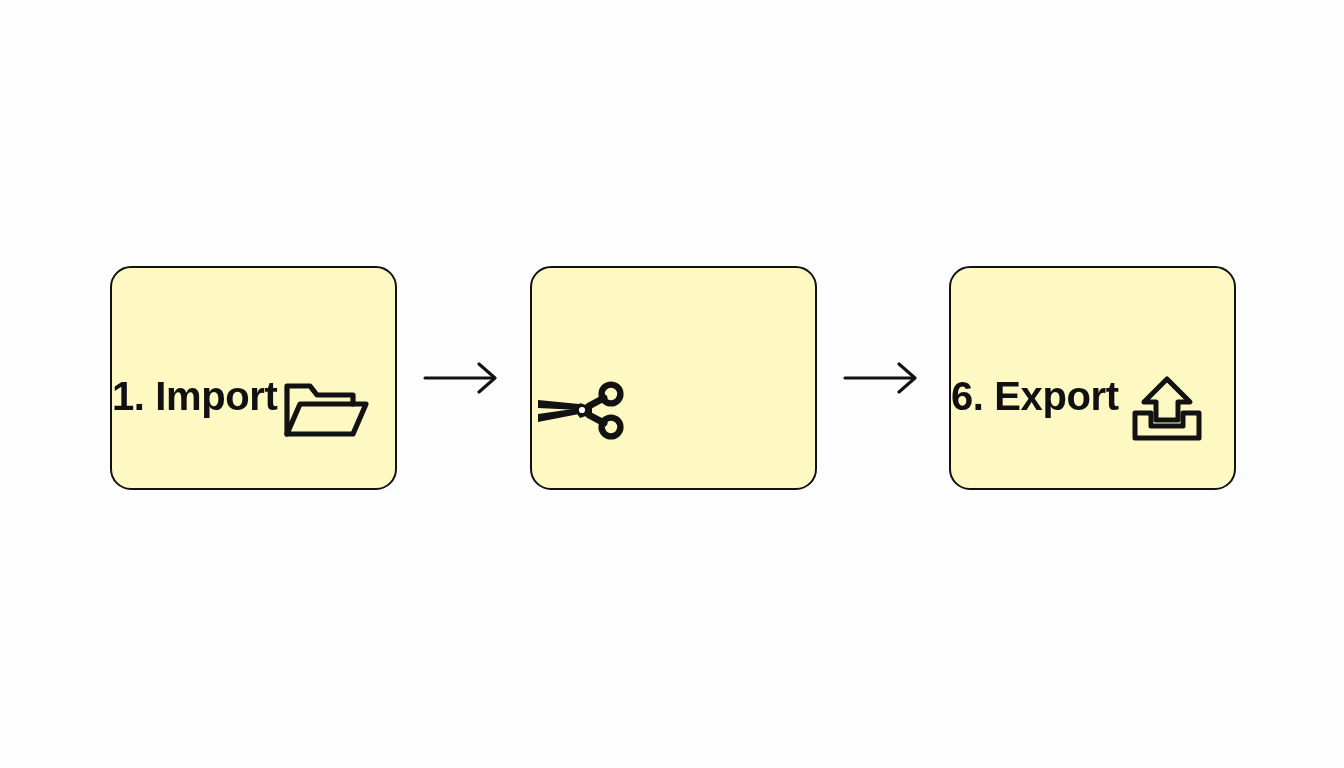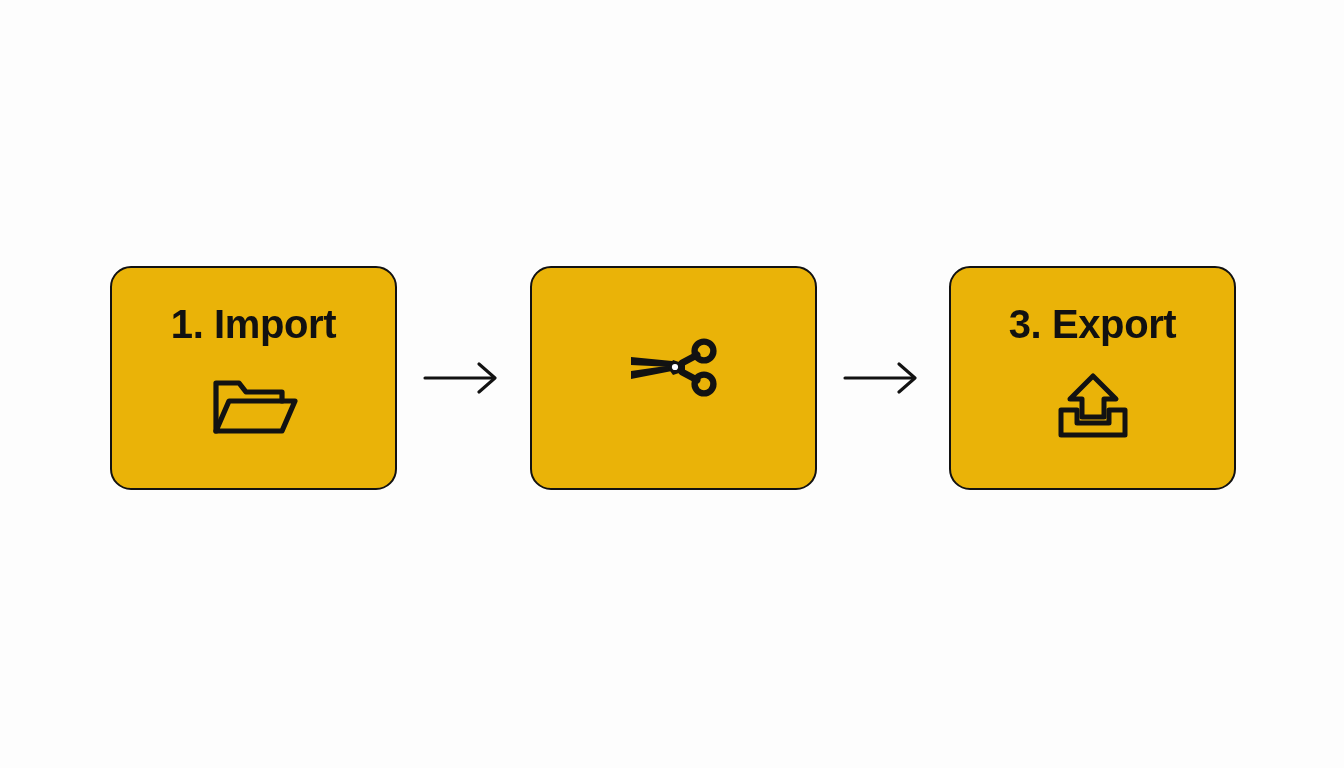--- a/index.html
+++ b/index.html
@@ -34,23 +34,22 @@
     justify-content: space-between;
   }
 
   
   .step-card {
     box-sizing: border-box;
     width: 287px;
     height: 224px;
     border: 2.6px solid #121212;
     border-radius: 21px;
-    background: #eab308;
+    background: #fef9c3;
     display: flex;
-    flex-direction: column;
     align-items: center;
     justify-content: flex-start;
     padding-top: 36px;
     flex: 0 0 auto;
   }
 
   .step-label {
     font-size: 40px;
     font-weight: bold;
     color: #111111;
@@ -143,21 +142,21 @@
         <svg viewBox="0 0 80 32" width="80" height="32" aria-hidden="true">
           <g fill="none" stroke="#121212" stroke-width="3.1" stroke-linecap="round" stroke-linejoin="round">
             <line x1="2" y1="16" x2="70" y2="16"></line>
             <polyline points="56,2 72,16 56,30"></polyline>
           </g>
         </svg>
       </span>
     </div>
 
     <div class="step-card">
-      <div class="step-label">3. Export</div>
+      <div class="step-label">6. Export</div>
       <span class="step-icon">
         <svg viewBox="0 0 96 72" width="96" height="72" aria-hidden="true">
           <g fill="none" stroke="#121212" stroke-width="5" stroke-linejoin="round" stroke-linecap="round">
 
             <path d="M48 6 L71 29 L59 29 L59 47 L37 47 L37 29 L25 29 Z"></path>
 
             <path d="M16 40 L16 65 L80 65 L80 40 L64 40 L64 53 L32 53 L32 40 Z"></path>
           </g>
         </svg>
       </span>

